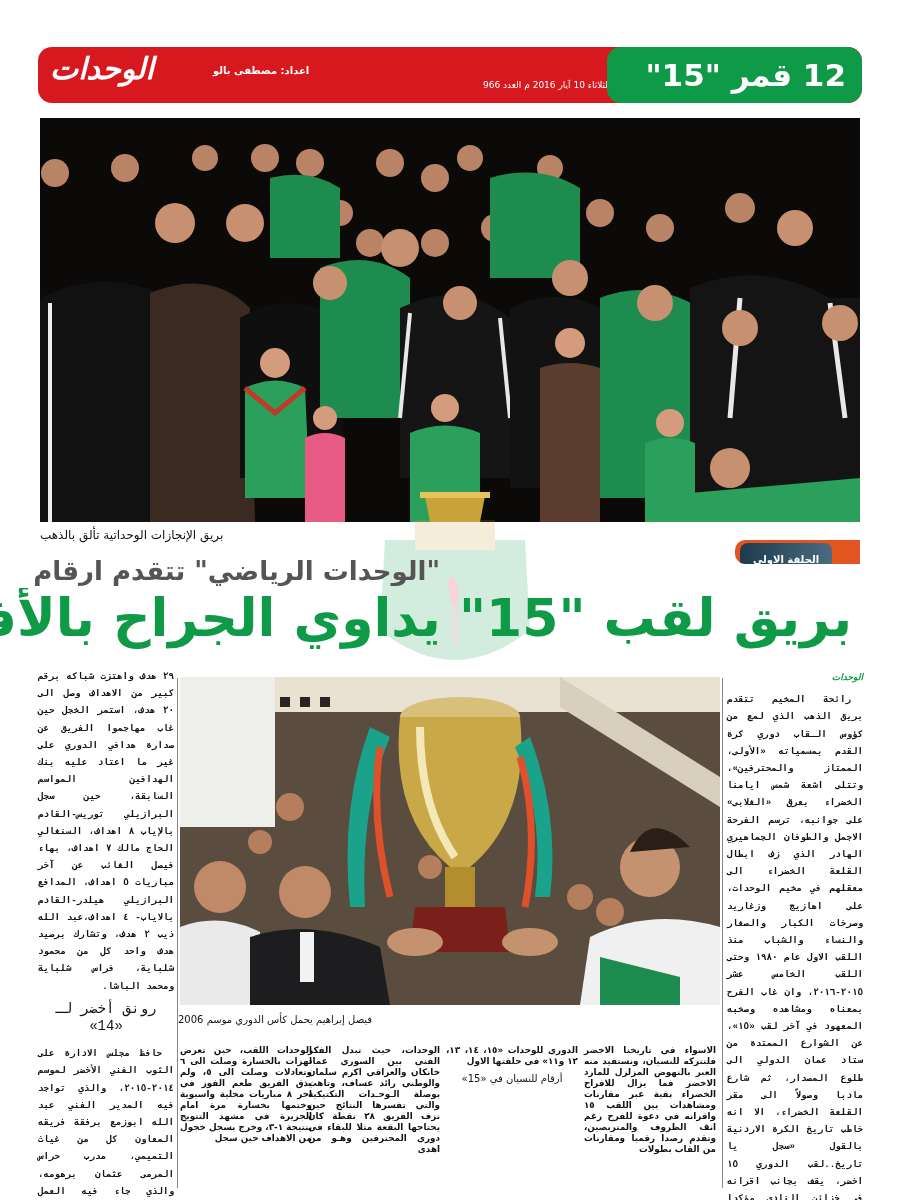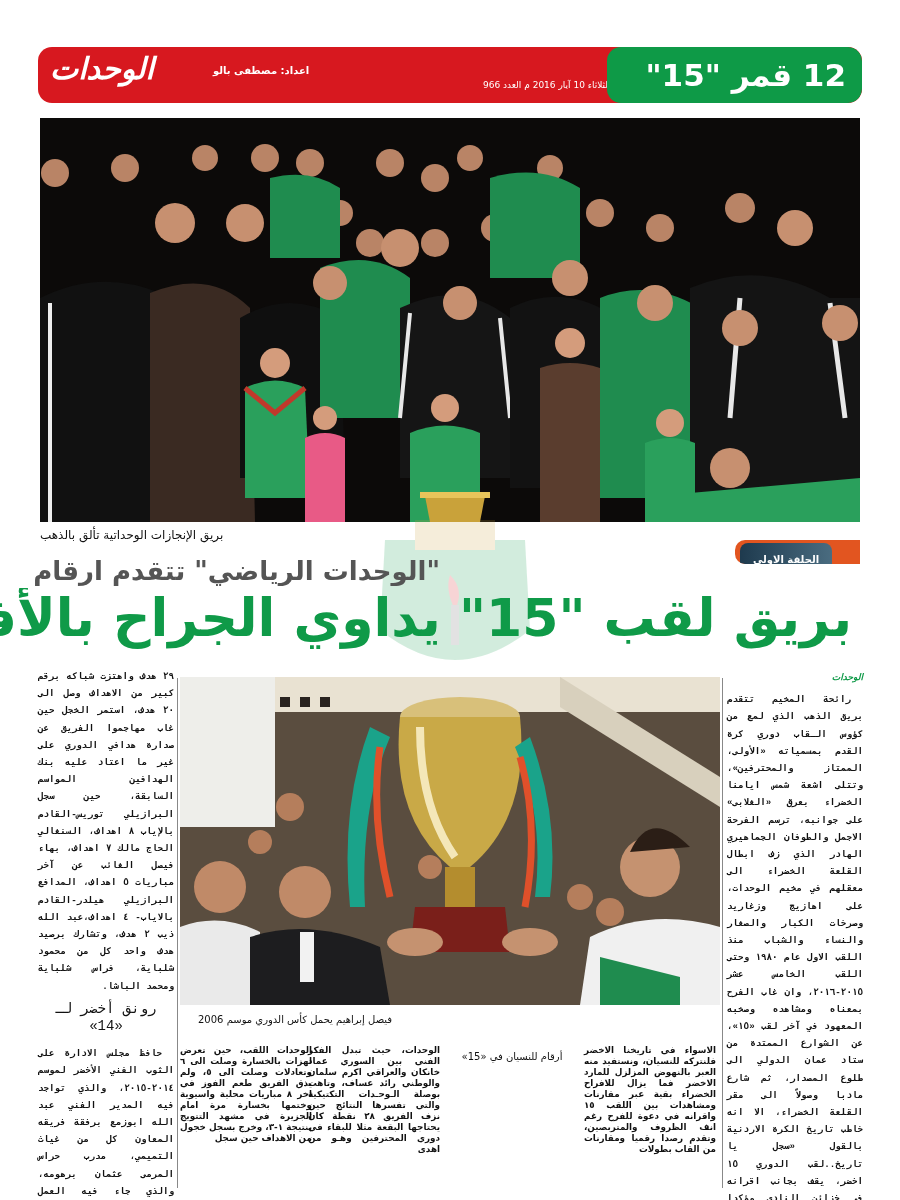--- a/index.html
+++ b/index.html
@@ -42,21 +42,21 @@
     .col .sub { text-align: center; text-indent: 0; font-weight: normal; margin: 6px 0 10px; font-size: 14px; }
     .col-right { left: 727px; top: 670px; width: 136px; }
     .col-left { left: 38px; top: 668px; width: 136px; }
     .col-byline { color: #0f9a48; font-style: italic; font-size: 9px; text-indent: 0 !important; margin-bottom: 4px; }
     .rule { position: absolute; width: 1px; background: #888; }
 
     .bottom-col { position: absolute; top: 1045px; width: 132px; font-size: 8.8px; line-height: 11px; direction: rtl; text-align: justify; font-weight: bold; color: #111; }
 
     
     .photo2 { position: absolute; left: 180px; top: 677px; width: 540px; height: 328px; background: #3b3430; overflow: hidden; }
-    .photo2-caption { position: absolute; left: 178px; top: 1014px; font-size: 10px; direction: rtl; white-space: nowrap; color: #111; margin-left: 20px; }
+    .photo2-caption { position: absolute; left: 178px; top: 1014px; font-size: 10px; direction: rtl; white-space: nowrap; color: #111; }
   </style>
 </head>
 <body>
 
 <div class="banner">
   <div class="brand">الوحدات</div>
   <div class="author">اعداد: مصطفى بالو</div>
   <div class="issue-info">الثلاثاء 10 آيار 2016 م العدد 966</div>
   <div class="banner-green">
     <span class="page-title">12 قمر "15"</span>
@@ -213,20 +213,21 @@
     <ellipse cx="235" cy="265" rx="28" ry="14" fill="#c59270"></ellipse>
     <ellipse cx="350" cy="265" rx="28" ry="14" fill="#c59270"></ellipse>
   </svg>
 </div>
 <div class="photo2-caption">فيصل إبراهيم يحمل كأس الدوري موسم 2006</div>
 
 <div class="bottom-col" style="left:584px;">
   <span>الاسواء في تاريخنا الاخضر فلنتركه للنسيان، ونستفيد منه العبر بالنهوض المزلزل للمارد الاخضر فما يزال للافراح الخضراء بقية عبر مقارنات ومشاهدات بين اللقب ١٥ واقرانه في دعوة للفرح رغم انف الظروف والمتربصين، وتقدم رصدا رقميا ومقارنات من القاب بطولات</span>
 </div>
 <div class="bottom-col" style="left:446px;">
+  <div>الدوري للوحدات «١٥، ١٤، ١٣، ١٢ و١١» في حلقتها الاول</div>
   <div class="sub" style="text-align:center; font-weight:normal; margin:6px 0 17px; font-size:10px;">أرقام للنسيان في «15»</div>
 </div>
 <div class="bottom-col" style="left:308px;">
   <span>الوحدات، حيث تبدل الفكر الفني بين السوري عماد خانكان والعراقي اكرم سلمان والوطني رائد عساف، وتاهت بوصلة الـوحـدات التكتيكية والتي تفسرها النتائج حين نزف الفريق ٢٨ نقطة كان يحتاجها البقعة مثلا للبقاء في دوري المحترفين وهـو من اهدى</span>
 </div>
 <div class="bottom-col" style="left:180px;">
   <span>الوحدات اللقب، حين تعرض لهزات بالخسارة وصلت الى ٦ وتعادلات وصلت الى ٥، ولم يذق الفريق طعم الفوز في اخر ٨ مباريات محلية واسيوية وختمها بخسارة مرة امام الجزيرة في مشهد التتويج بنتيجة ١-٣، وخرج بسجل خجول من الاهداف حين سجل</span>
 </div>
 
 </body></html>

